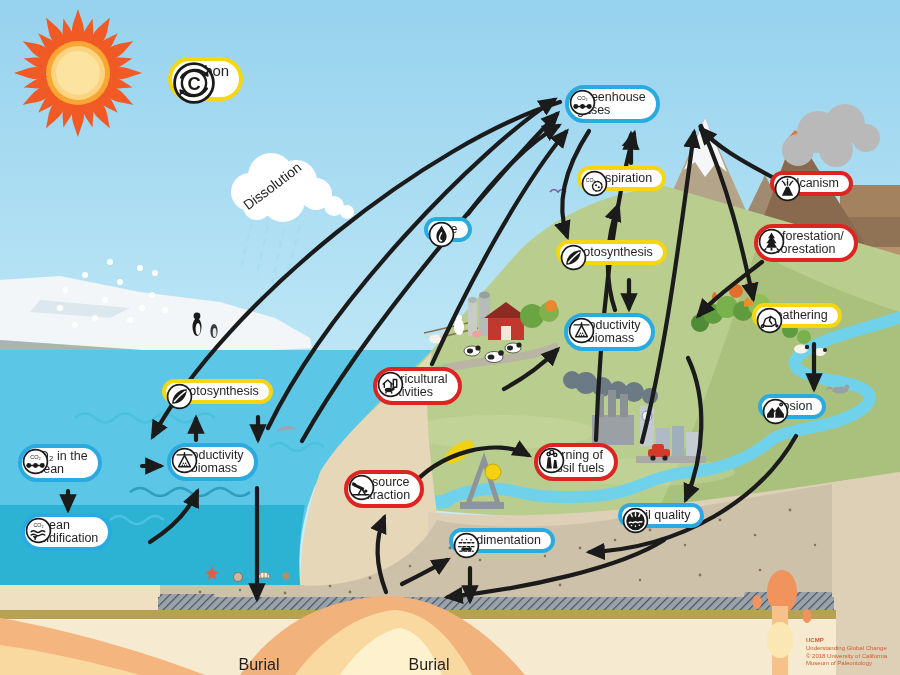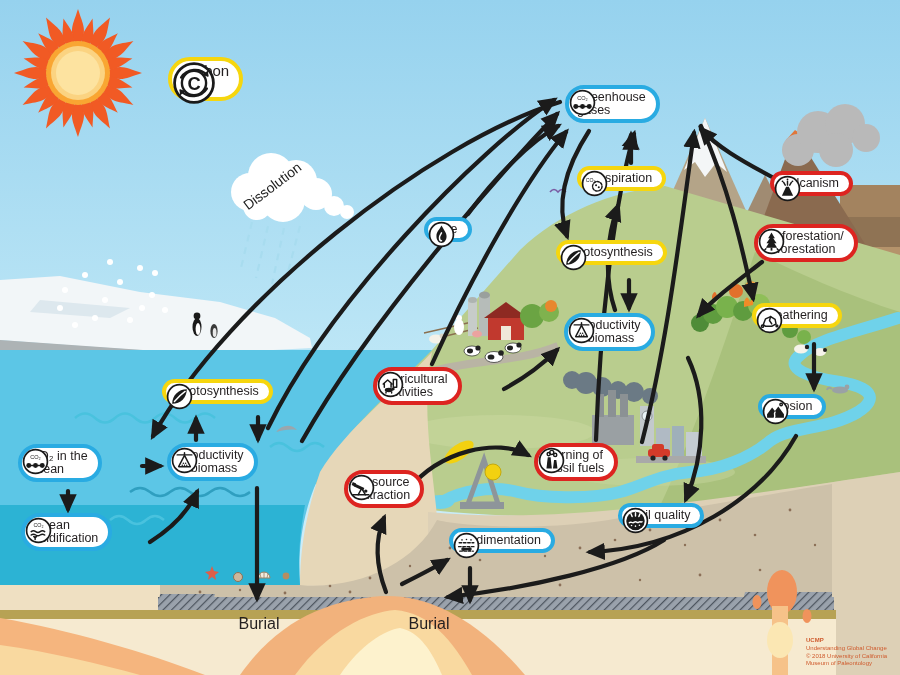--- a/index.html
+++ b/index.html
@@ -18,21 +18,21 @@
   .badge.title .lbl{font-size:15px;line-height:1.05;}
   .ic{width:27px;height:27px;flex:none;display:block;}
   .ic-lg{width:44px;height:44px;flex:none;display:block;}
   .icb{fill:#fff;stroke:#1a1a1a;stroke-width:1.5;}
   .k{stroke:#1a1a1a;fill:none;stroke-width:1.3;stroke-linecap:round;stroke-linejoin:round;}
   .kf{fill:#1a1a1a;stroke:none;}
   .kw{stroke:#fff;fill:none;stroke-width:1.3;stroke-linecap:round;}
   .ict{font-family:"Liberation Sans",sans-serif;fill:#1a1a1a;}
   .arrow{stroke:#1b1b1b;stroke-width:4.2;fill:none;marker-end:url(#ah);stroke-linecap:round;}
   .float-label{position:absolute;z-index:4;font-size:14px;color:#1b1b1b;}
-  .burial{position:absolute;z-index:4;font-size:16px;color:#231f20;width:70px;text-align:center;}
+  .burial{position:absolute;z-index:4;font-size:16px;color:#231f20;width:70px;text-align:center;margin-top:41px;}
   #credits{position:absolute;z-index:4;left:806px;top:637px;width:92px;
            font-size:6px;line-height:1.3;color:#cf5b2e;}
   #credits .org{font-weight:bold;}
 </style>
 </head>
 <body>
 
 <div id="stage">
 
 <svg id="scenery" width="900" height="675" viewBox="0 0 900 675">

